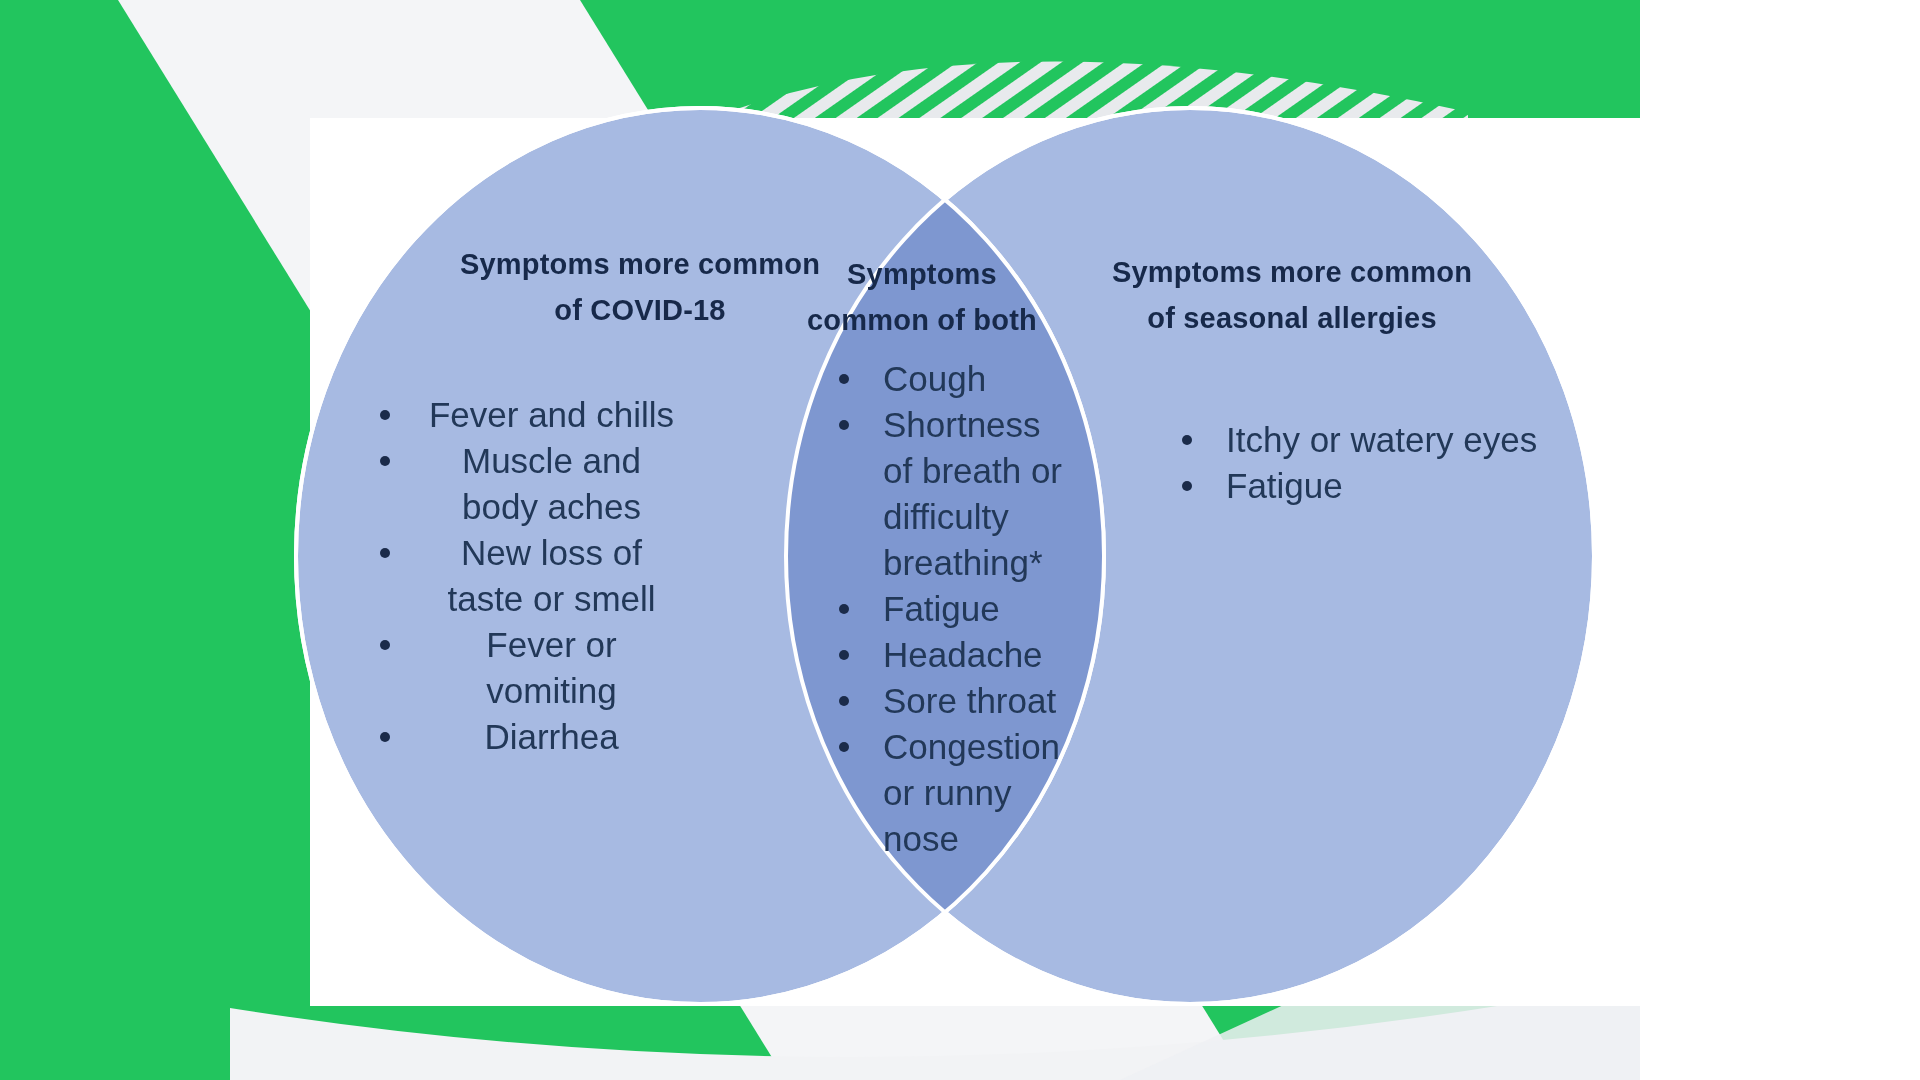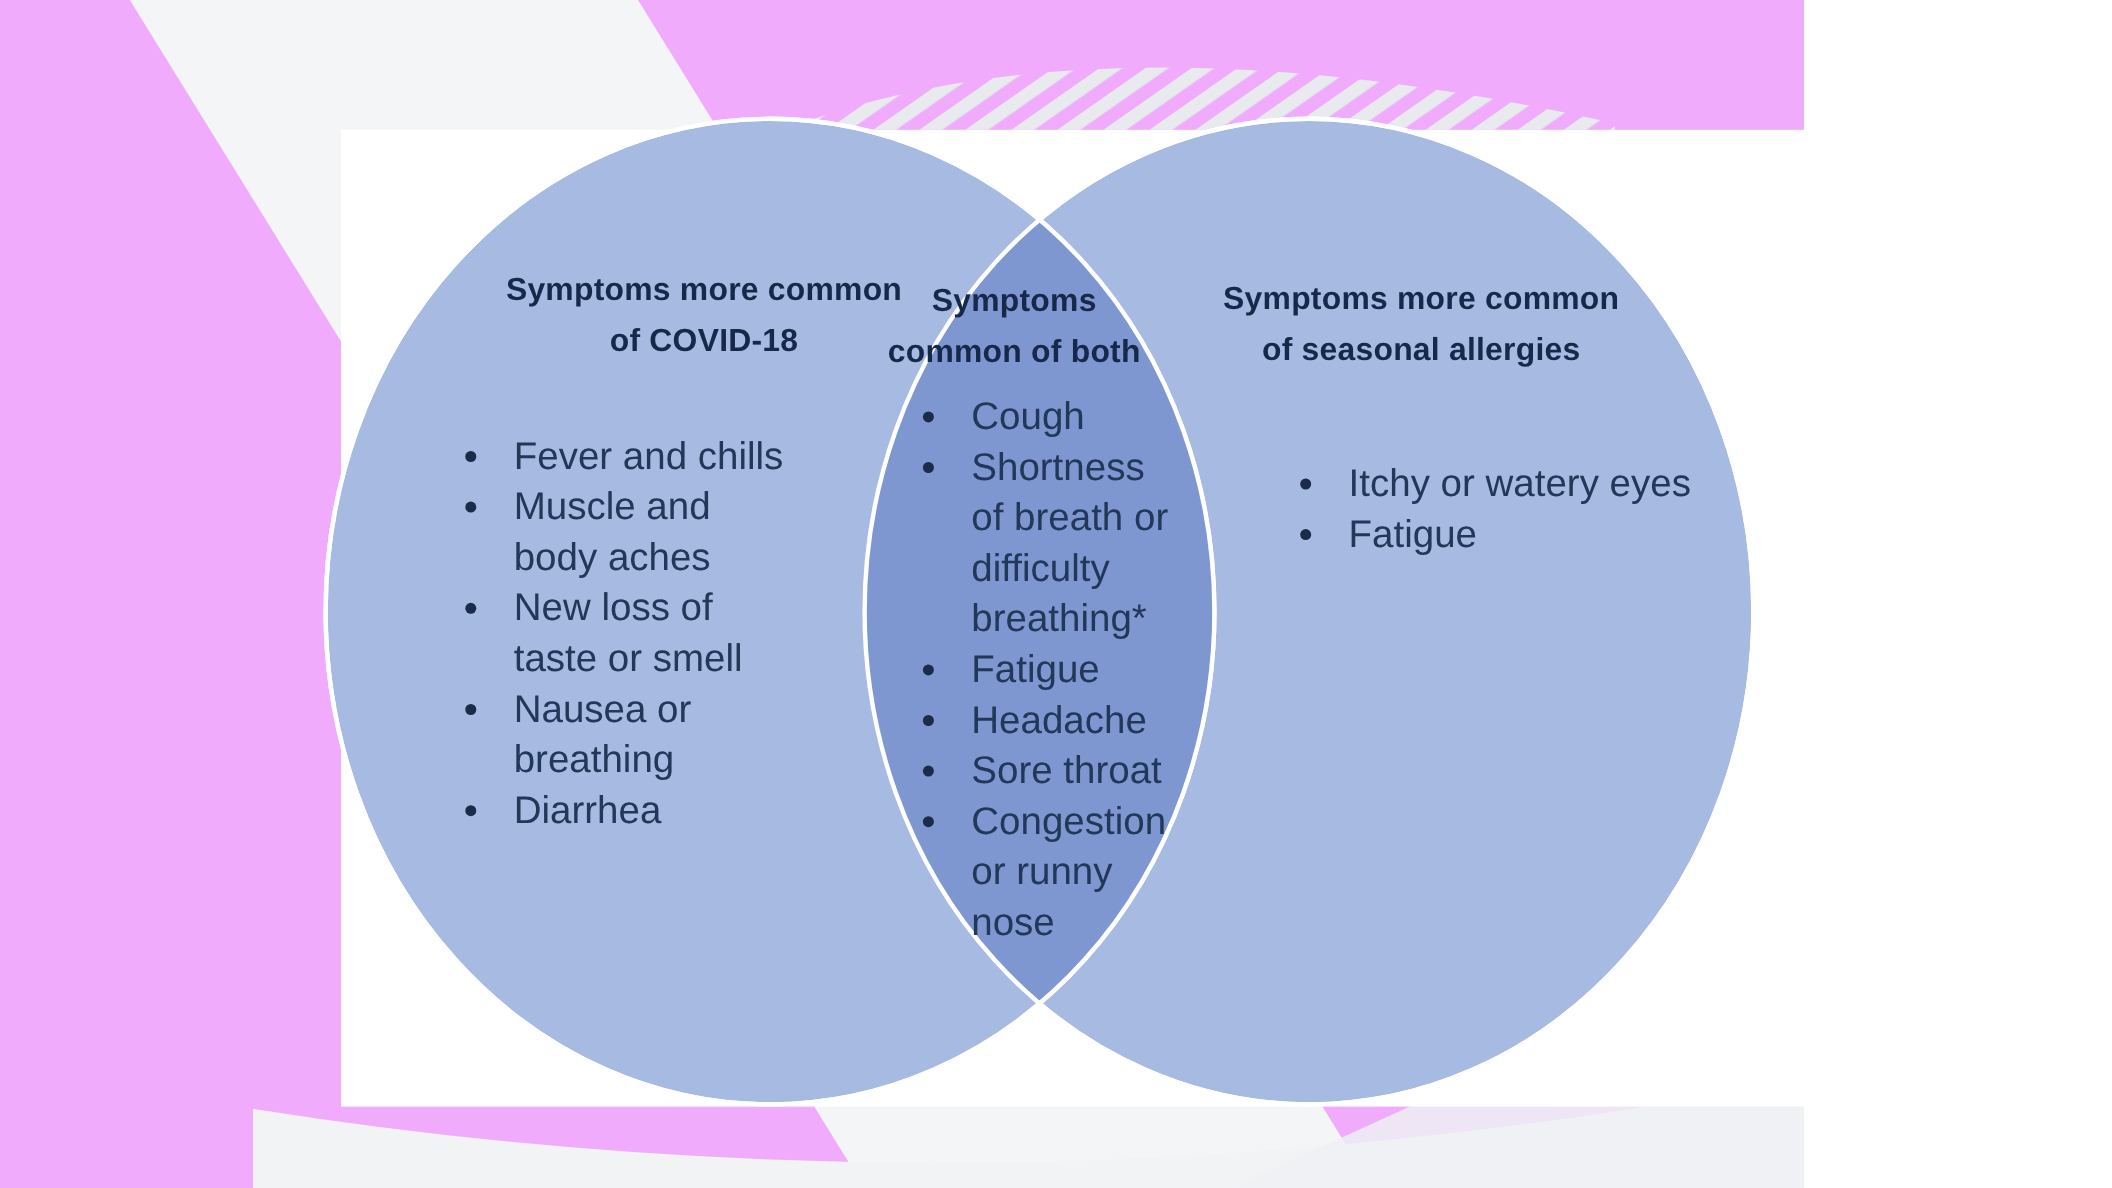--- a/index.html
+++ b/index.html
@@ -5,21 +5,21 @@
   html, body {
     margin: 0;
     padding: 0;
     background: #ffffff;
   }
   .stage {
     position: relative;
     width: 1640px;
     height: 1080px;
     overflow: hidden;
-    background: #f0abfc;
+    background: #22c55e;
     font-family: "Liberation Sans", "DejaVu Sans", sans-serif;
   }
   .bg-svg {
     position: absolute;
     left: 0; top: 0;
     width: 1920px;
     height: 1080px;
   }
   
   .vtitle {
@@ -50,21 +50,21 @@
   }
   ul.vlist .dot {
     flex: 0 0 10px;
     width: 10px;
     height: 10px;
     margin-top: 18px;
     margin-right: 34px;
     border-radius: 50%;
     background: var(--bullet, #1b2b4a);
   }
-  .vlist-left  { left: 423px;  top: 392px; }
+  .vlist-left  { left: 380px;  top: 392px; text-align: center; }
   .vlist-left  .txt { width: 255px; }
   .vlist-mid   { left: 839px;  top: 356px; }
   .vlist-mid   .txt { width: 185px; }
   .vlist-right { left: 1182px; top: 417px; }
   .vlist-right .txt { width: 320px; }
 </style>
 </head>
 <body>
 
 <div class="stage">
@@ -123,21 +123,21 @@
     <li>
       <span class="dot"></span>
       <span class="txt">Muscle and body aches</span>
     </li>
     <li>
       <span class="dot"></span>
       <span class="txt">New loss of taste or smell</span>
     </li>
     <li>
       <span class="dot"></span>
-      <span class="txt">Nausea or breathing</span>
+      <span class="txt">Fever or vomiting</span>
     </li>
     <li>
       <span class="dot"></span>
       <span class="txt">Diarrhea</span>
     </li>
   </ul>
 
   <ul class="vlist vlist-mid">
     <li>
       <span class="dot"></span>

